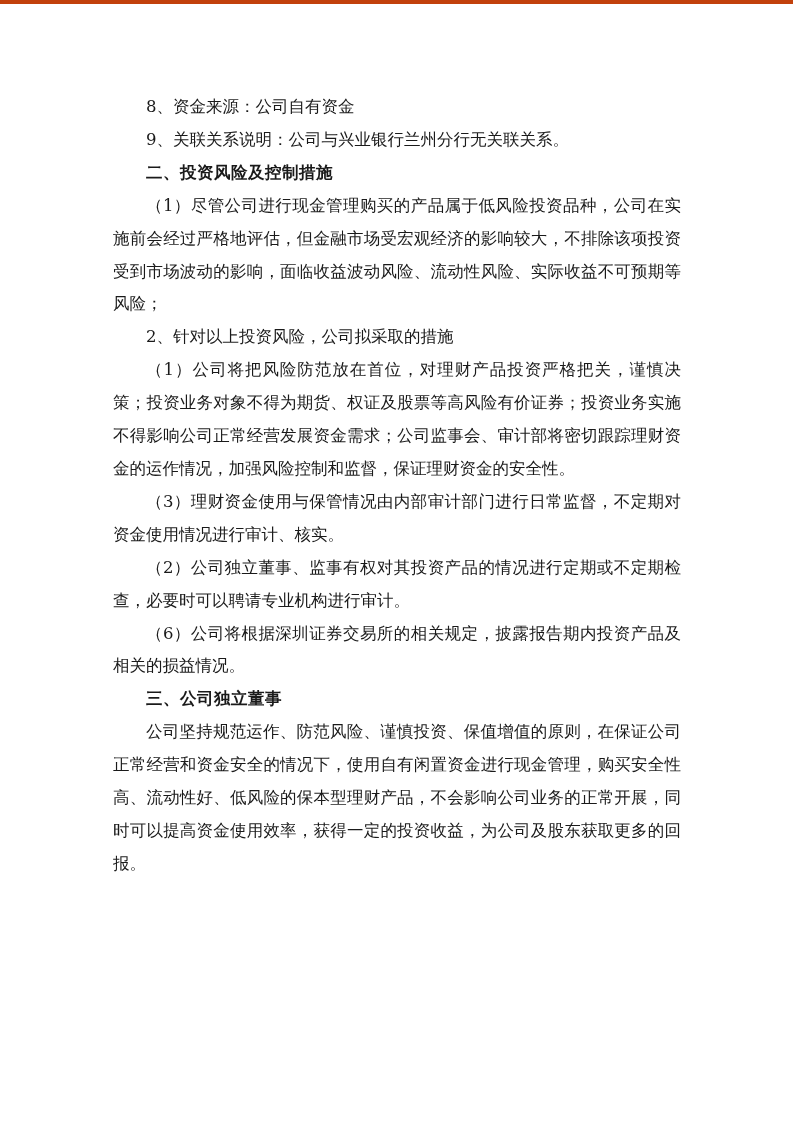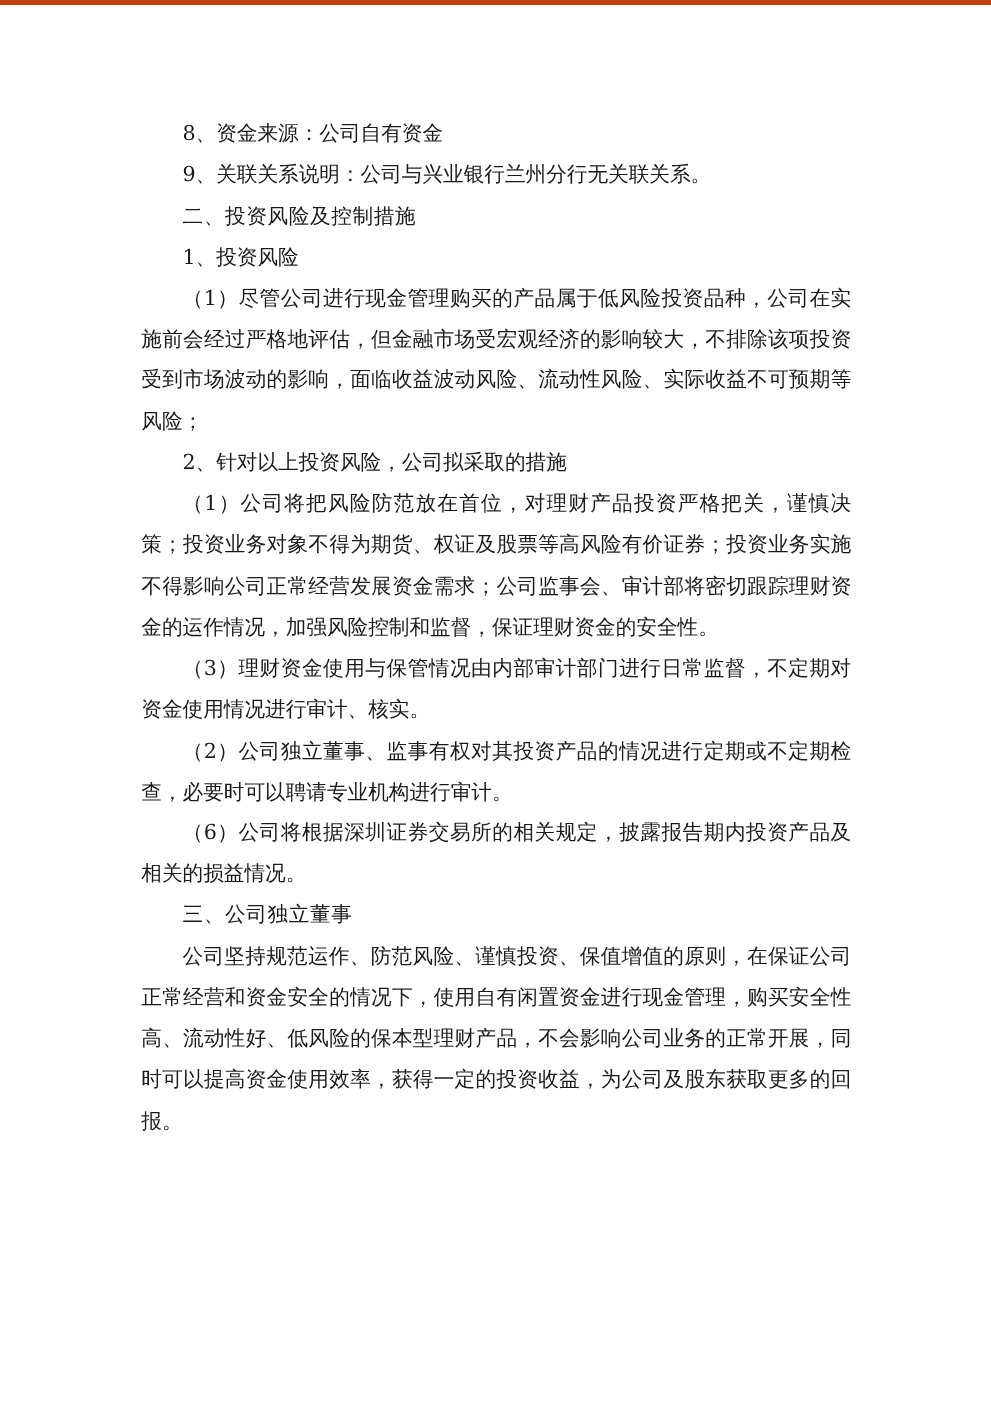--- a/index.html
+++ b/index.html
@@ -28,21 +28,21 @@
     text-justify: inter-ideograph;
   }
   .content p {
     margin: 0;
     padding: 0;
     text-indent: 2em;
     word-break: break-all;
   }
   .content p.heading {
     font-family: "DejaVu Sans", "Liberation Sans", sans-serif;
-    font-weight: normal;
+    font-weight: bold;
     letter-spacing: 0.5px;
   }
   .watermark {
     position: absolute;
     right: 3px;
     top: 1140px;
     width: 110px;
     text-align: left;
     font-family: Liberation Mono, monospace;
     line-height: 1;
@@ -79,21 +79,20 @@
 </style>
 </head>
 <body>
 
 <div class="page">
 
   <div class="content">
     <p>8、资金来源：公司自有资金</p>
     <p>9、关联关系说明：公司与兴业银行兰州分行无关联关系。</p>
     <p class="heading">二、投资风险及控制措施</p>
-    <p>1、投资风险</p>
     <p>（1）尽管公司进行现金管理购买的产品属于低风险投资品种，公司在实施前会经过严格地评估，但金融市场受宏观经济的影响较大，不排除该项投资受到市场波动的影响，面临收益波动风险、流动性风险、实际收益不可预期等风险；</p>
     <p>2、针对以上投资风险，公司拟采取的措施</p>
     <p>（1）公司将把风险防范放在首位，对理财产品投资严格把关，谨慎决策；投资业务对象不得为期货、权证及股票等高风险有价证券；投资业务实施不得影响公司正常经营发展资金需求；公司监事会、审计部将密切跟踪理财资金的运作情况，加强风险控制和监督，保证理财资金的安全性。</p>
     <p>（3）理财资金使用与保管情况由内部审计部门进行日常监督，不定期对资金使用情况进行审计、核实。</p>
     <p>（2）公司独立董事、监事有权对其投资产品的情况进行定期或不定期检查，必要时可以聘请专业机构进行审计。</p>
     <p>（6）公司将根据深圳证券交易所的相关规定，披露报告期内投资产品及相关的损益情况。</p>
     <p class="heading">三、公司独立董事</p>
     <p>公司坚持规范运作、防范风险、谨慎投资、保值增值的原则，在保证公司正常经营和资金安全的情况下，使用自有闲置资金进行现金管理，购买安全性高、流动性好、低风险的保本型理财产品，不会影响公司业务的正常开展，同时可以提高资金使用效率，获得一定的投资收益，为公司及股东获取更多的回报。</p>
   </div>
 

